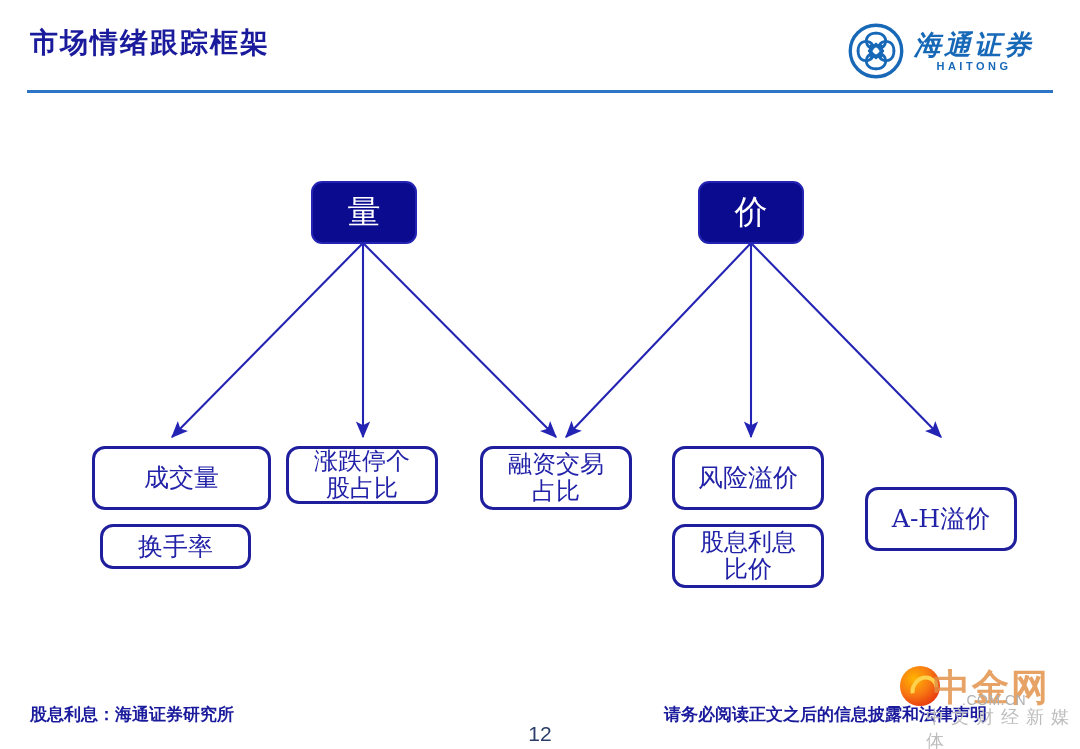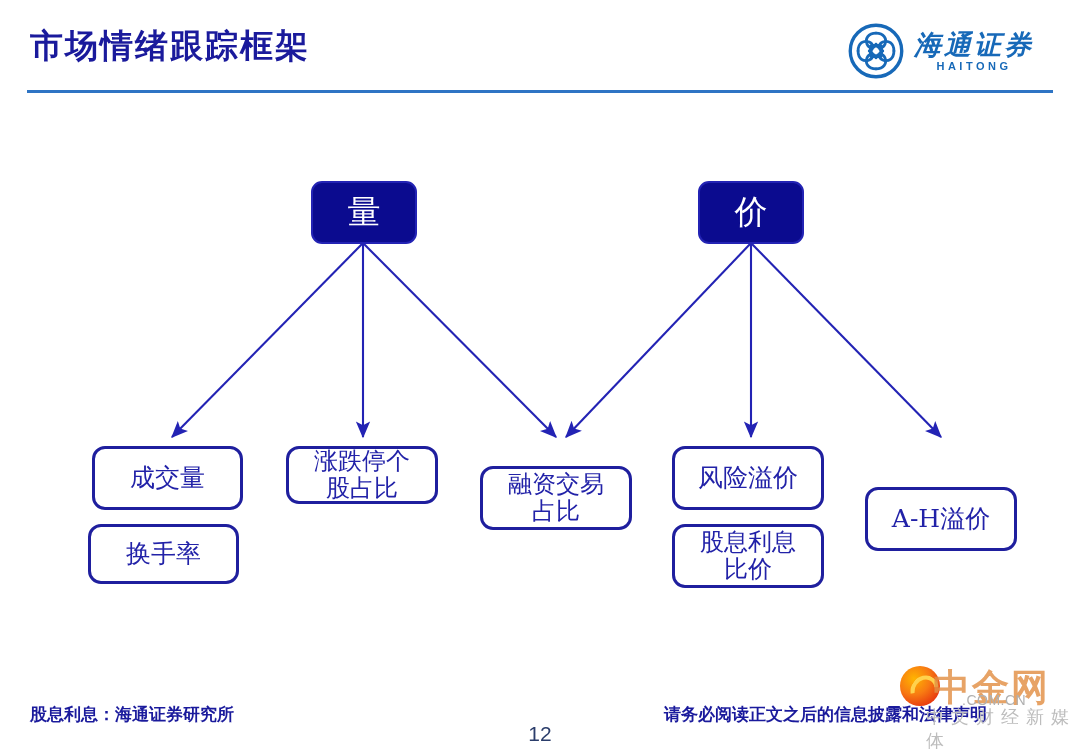--- a/index.html
+++ b/index.html
@@ -16,21 +16,21 @@
     height: 749px;
     background: #ffffff;
     overflow: hidden;
   }
 
   
   #slide-title {
     position: absolute;
     left: 30px;
     top: 24px;
-    font-size: 33px;
+    font-size: 28px;
     font-weight: bold;
     color: #1a1a9c;
     letter-spacing: 2px;
     font-family: "DejaVu Serif", "Liberation Serif", serif;
     white-space: nowrap;
   }
   #header-rule {
     position: absolute;
     left: 27px;
     top: 90px;
@@ -258,34 +258,34 @@
   </svg>
 
   <div class="node node-top" style="left:311px; top:181px; width:106px; height:63px;">
     <span>量</span>
   </div>
 
   <div class="node node-top" style="left:698px; top:181px; width:106px; height:63px;">
     <span>价</span>
   </div>
 
-  <div class="node node-leaf" style="left:92px; top:446px; width:151px; height:64px;">
+  <div class="node node-leaf" style="left:92px; top:446px; width:179px; height:64px;">
     <span>成交量</span>
   </div>
 
-  <div class="node node-leaf" style="left:88px; top:524px; width:151px; height:60px;">
+  <div class="node node-leaf" style="left:100px; top:524px; width:151px; height:45px;">
     <span>换手率</span>
   </div>
 
   <div class="node node-leaf two-line" style="left:286px; top:446px; width:152px; height:58px; flex-direction:column;">
     <span>涨跌停个</span>
     <span>股占比</span>
   </div>
 
-  <div class="node node-leaf two-line" style="left:480px; top:446px; width:152px; height:64px; flex-direction:column;margin-top:20px;">
+  <div class="node node-leaf two-line" style="left:480px; top:446px; width:152px; height:64px; flex-direction:column;">
     <span>融资交易</span>
     <span>占比</span>
   </div>
 
   <div class="node node-leaf two-line" style="left:672px; top:524px; width:152px; height:64px; flex-direction:column;">
     <span>股息利息</span>
     <span>比价</span>
   </div>
 
   <div class="node node-leaf" style="left:672px; top:446px; width:152px; height:64px;">

